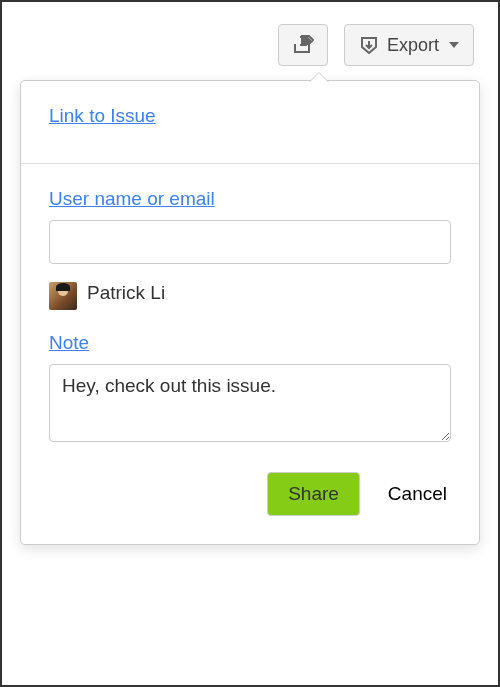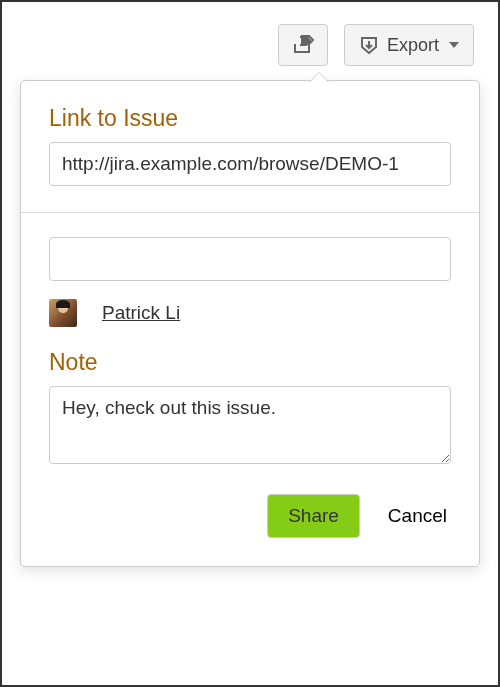--- a/index.html
+++ b/index.html
@@ -73,24 +73,25 @@
       top: 1px;
       left: -9px;
       width: 0; height: 0;
       border-left: 9px solid transparent;
       border-right: 9px solid transparent;
       border-bottom: 9px solid #fff;
     }
     .section { padding: 24px 28px 26px; }
     .section.top { border-bottom: 1px solid #ddd; }
     .label {
-      font-size: 23px;
-      color: #a16207;
+      font-size: 19px;
+      color: #3b82f6;
       margin-bottom: 10px;
       display: block;
+      text-decoration: underline;
     }
     .text-input {
       width: 100%;
       height: 44px;
       border: 1px solid #ccc;
       border-radius: 4px;
       padding: 0 12px;
       font-size: 19px;
       color: #333;
       background: #fff;
@@ -101,25 +102,24 @@
       border: 1px solid #ccc;
       border-radius: 4px;
       padding: 10px 12px;
       font-size: 19px;
       color: #333;
       resize: both;
       font-family: inherit;
     }
     .user-row {
       display: flex;
-      align-items: center;
-      gap: 25px;
+      align-items: flex-start;
+      gap: 10px;
       margin-top: 18px;
       margin-bottom: 22px;
-      text-decoration: underline;
     }
     .avatar {
       width: 28px;
       height: 28px;
       background: linear-gradient(135deg, #c9a06a 0%, #7a4a28 60%, #3a2a1a 100%);
       border-radius: 2px;
       position: relative;
       overflow: hidden;
     }
     .avatar::before {
@@ -187,24 +187,24 @@
     <span>Export</span>
     <span class="caret"></span>
   </button>
 </div>
 
 <div class="popup">
   <div class="popup-arrow"></div>
 
   <div class="section top">
     <label class="label">Link to Issue</label>
-    <input type="text" class="text-input" value="http://jira.example.com/browse/DEMO-1" style="">
   </div>
 
   <div class="section">
+    <label class="label">User name or email</label>
     <input type="text" class="text-input" style="">
 
     <div class="user-row">
       <div class="avatar"></div>
       <span class="user-name">Patrick Li</span>
     </div>
 
     <div class="note-block">
       <label class="label">Note</label>
       <textarea class="textarea" style="">Hey, check out this issue.</textarea>

